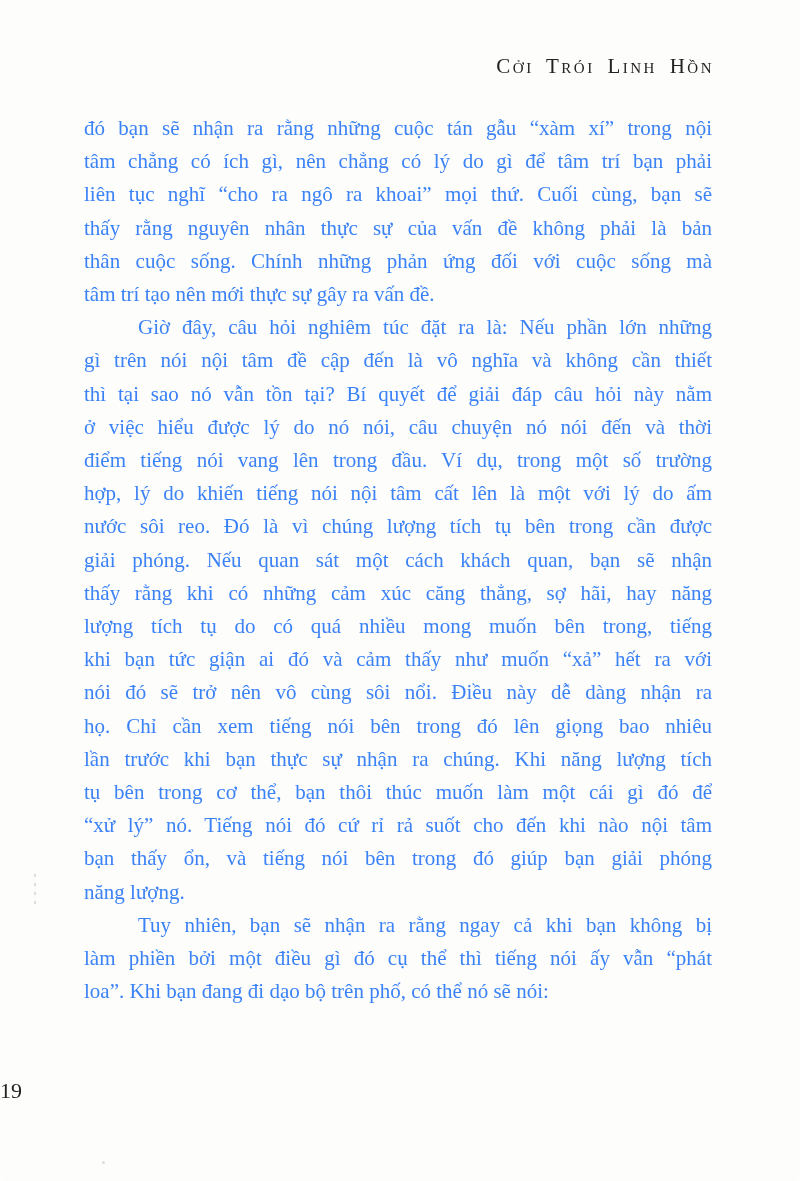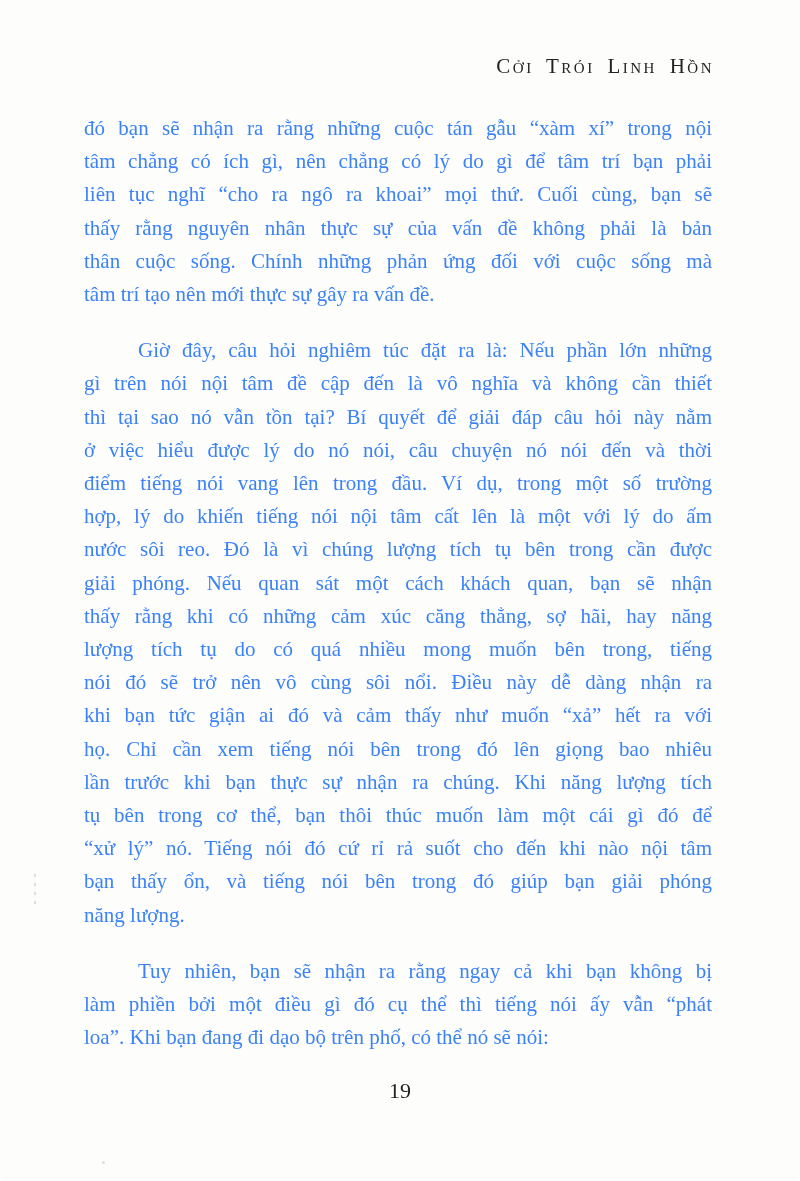--- a/index.html
+++ b/index.html
@@ -27,39 +27,37 @@
   .body-text {
     position: absolute;
     left: 84px;
     top: 112px;
     width: 628px;
     font-size: 21px;
     line-height: 33.2px;
     color: #1f1d1b;
   }
   .paragraph + .paragraph {
-    margin-top: 23px;
   }
   .line {
     text-align: justify;
     text-align-last: justify;
     white-space: normal;
   }
   .line.indent {
     padding-left: 54px;
   }
   .line.last {
     text-align-last: left;
   }
   .page-number {
     position: absolute;
     top: 1078px;
     left: 0;
     width: 100%;
-    text-align: center;
     font-size: 22px;
     color: #242220;
   }
   .scan-artifact-1 {
     position: absolute;
     left: 34px;
     top: 874px;
     width: 2px;
     height: 32px;
     background: repeating-linear-gradient(
@@ -98,22 +96,22 @@
         <div class="line indent">Giờ đây, câu hỏi nghiêm túc đặt ra là: Nếu phần lớn những</div>
         <div class="line">gì trên nói nội tâm đề cập đến là vô nghĩa và không cần thiết</div>
         <div class="line">thì tại sao nó vẫn tồn tại? Bí quyết để giải đáp câu hỏi này nằm</div>
         <div class="line">ở việc hiểu được lý do nó nói, câu chuyện nó nói đến và thời</div>
         <div class="line">điểm tiếng nói vang lên trong đầu. Ví dụ, trong một số trường</div>
         <div class="line">hợp, lý do khiến tiếng nói nội tâm cất lên là một với lý do ấm</div>
         <div class="line">nước sôi reo. Đó là vì chúng lượng tích tụ bên trong cần được</div>
         <div class="line">giải phóng. Nếu quan sát một cách khách quan, bạn sẽ nhận</div>
         <div class="line">thấy rằng khi có những cảm xúc căng thẳng, sợ hãi, hay năng</div>
         <div class="line">lượng tích tụ do có quá nhiều mong muốn bên trong, tiếng</div>
+        <div class="line">khi bạn tức giận ai đó và cảm thấy như muốn “xả” hết ra với</div>
         <div class="line">nói đó sẽ trở nên vô cùng sôi nổi. Điều này dễ dàng nhận ra</div>
-        <div class="line">khi bạn tức giận ai đó và cảm thấy như muốn “xả” hết ra với</div>
         <div class="line">họ. Chỉ cần xem tiếng nói bên trong đó lên giọng bao nhiêu</div>
         <div class="line">lần trước khi bạn thực sự nhận ra chúng. Khi năng lượng tích</div>
         <div class="line">tụ bên trong cơ thể, bạn thôi thúc muốn làm một cái gì đó để</div>
         <div class="line">“xử lý” nó. Tiếng nói đó cứ rỉ rả suốt cho đến khi nào nội tâm</div>
         <div class="line">bạn thấy ổn, và tiếng nói bên trong đó giúp bạn giải phóng</div>
         <div class="line last">năng lượng.</div>
       </div>
       <div class="paragraph">
         <div class="line indent">Tuy nhiên, bạn sẽ nhận ra rằng ngay cả khi bạn không bị</div>
         <div class="line">làm phiền bởi một điều gì đó cụ thể thì tiếng nói ấy vẫn “phát</div>

